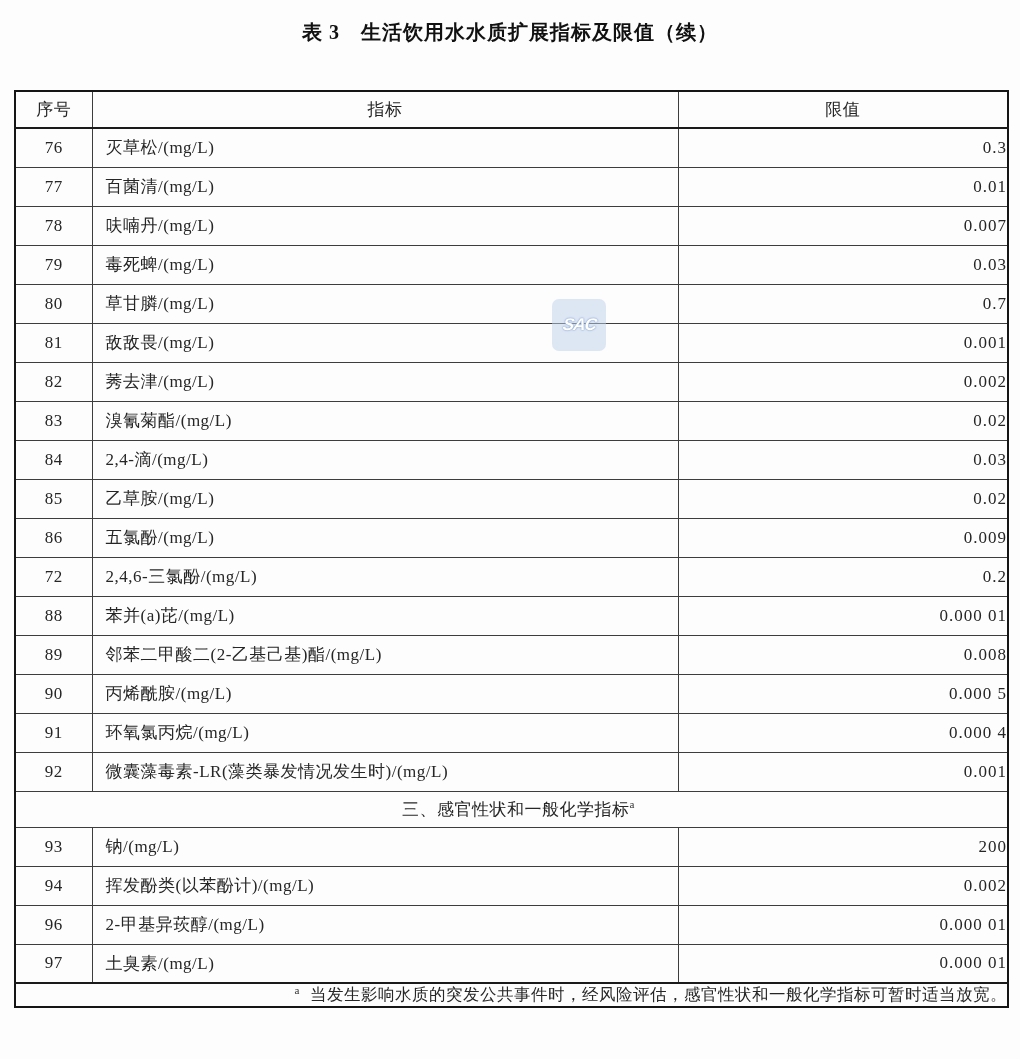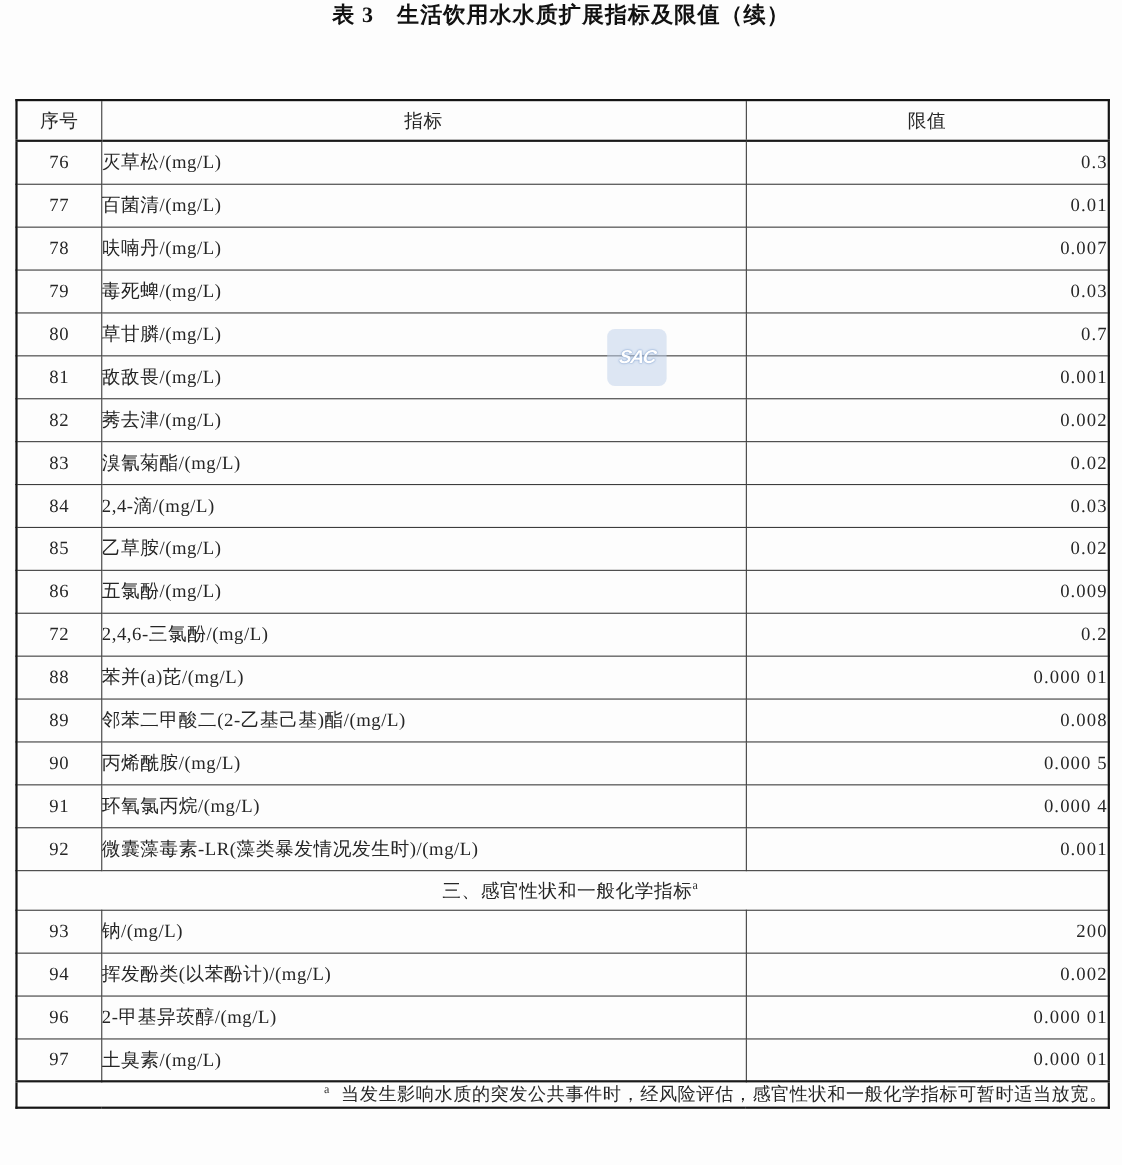--- a/index.html
+++ b/index.html
@@ -6,20 +6,21 @@
   html, body {
     width: 1020px; height: 1059px;
     background: #fdfdfd;
     font-family: "Liberation Serif", "DejaVu Serif", serif;
     color: #1f1f1f;
     position: relative;
     overflow: hidden;
   }
   .title {
     text-align: center;
+    padding-top: 19px;
     font-size: 20px;
     font-weight: bold;
     letter-spacing: 1px;
     color: #111;
   }
   .doc-table {
     position: absolute;
     left: 14px; top: 90px;
     width: 993px;
     border-collapse: collapse;
@@ -39,21 +40,21 @@
     color: #262626;
     background: transparent;
   }
   .doc-table { border: 2px solid #151515; }
   .doc-table tr.header-row th {
     height: 37px;
     border-bottom: 2px solid #1a1a1a;
     text-align: center;
   }
   td.cell-no  { text-align: center; }
-  td.cell-ind { text-align: left; }
+  td.cell-ind { text-align: left; padding-left: 13px; }
   td.cell-lim { text-align: right; letter-spacing: 1px; }
   tr.section-row td {
     height: 36px;
     text-align: center;
     padding-left: 14px;
     font-family: Liberation Serif, serif;
   }
   tr.footnote-row td {
     height: 22px;
     text-align: right;

